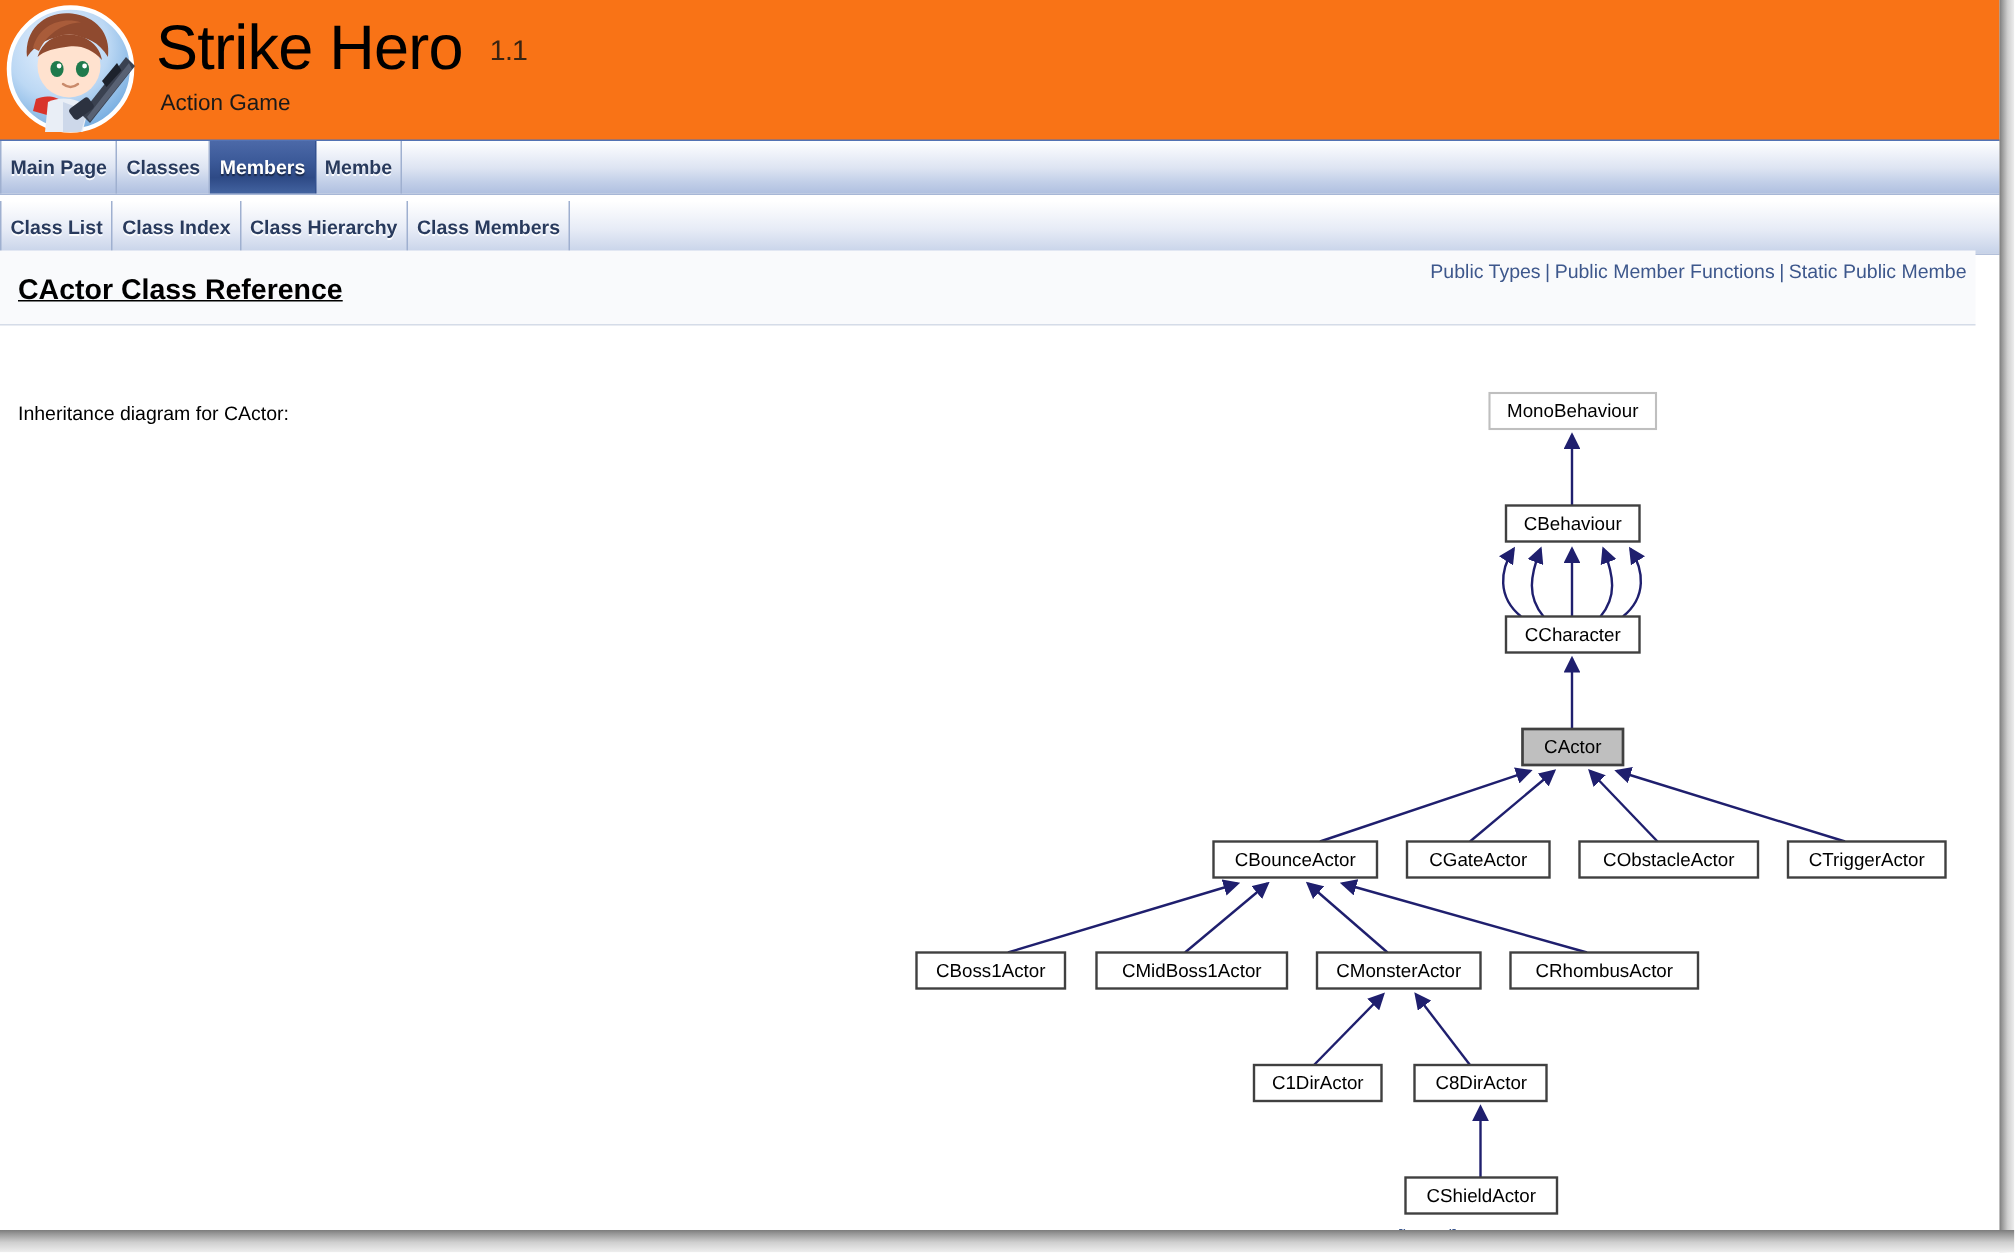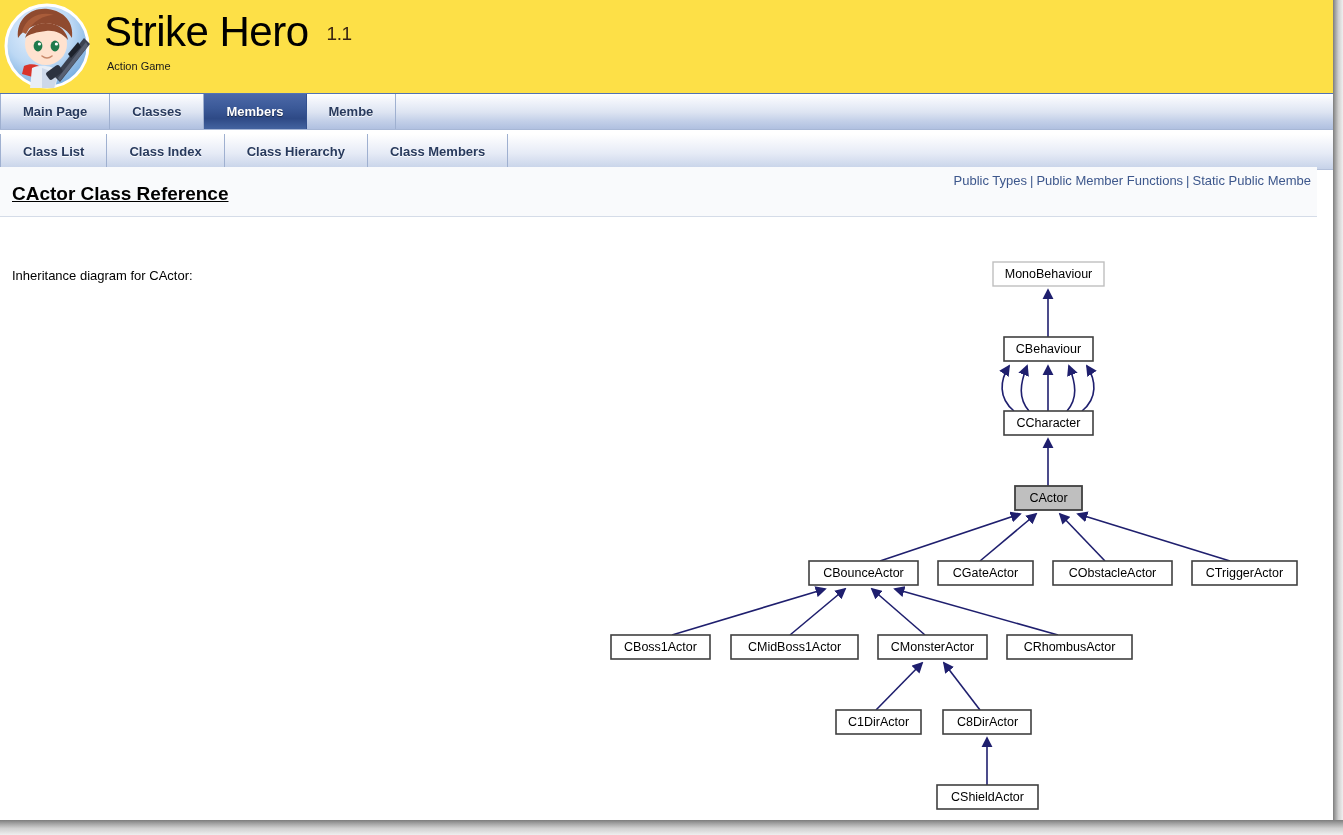--- a/index.html
+++ b/index.html
@@ -31,21 +31,21 @@
     left: 0; bottom: 0;
     width: 1343px; height: 15px;
     background: linear-gradient(to bottom,#7c7c7c 0%, #9a9a9a 18%, #cfcfcf 55%, #efefef 100%);
   }
   
   #titlearea {
     position: absolute;
     top: 0; left: 0;
     width: 1333px;
     height: 94px;
-    background: #fde047;
+    background: #f97316;
     border-bottom: 1px solid #5373b4;
     box-sizing: border-box;
   }
   .logo-wrap {
     position: absolute;
     left: 2px; top: 2px;
     width: 92px; height: 88px;
   }
   .logo-svg { display:block; }
   .projectname {
@@ -60,21 +60,21 @@
   }
   .projectnumber {
     font-size: 19px;
     color: #3a2412;
     margin-left: 18px;
     vertical-align: 6px;
   }
   .projectbrief {
     position: absolute;
     left: 107px; top: 60px;
-    font-size: 11px;
+    font-size: 15px;
     color: #1a1a1a;
   }
   
   .tabs-row {
     position: absolute;
     left: 0;
     width: 1333px;
     height: 36px;
     box-sizing: border-box;
     display: flex;
@@ -85,21 +85,21 @@
   #tabs-main { top: 94px; }
   #tabs-sub  { top: 134px;
     background: linear-gradient(to bottom,#ffffff 0%, #f4f6fb 25%, #e6ebf6 55%, #d3dcee 82%, #c6d2e8 100%);
     border-bottom: 1px solid #b3c0da;
     justify-content: flex-end;
   }
   .tab {
     display: flex;
     align-items: center;
     justify-content: center;
-    padding: 0 22px;
+    padding: 0 6px;
     font-size: 13px;
     font-weight: bold;
     color: #283a5d;
     text-shadow: 0 1px 0 rgba(255,255,255,0.9);
     border-right: 1px solid #9fb0d0;
     cursor: pointer;
     white-space: nowrap;
     box-sizing: border-box;
   }
   .tab:first-child { border-left: 1px solid #9fb0d0; }

